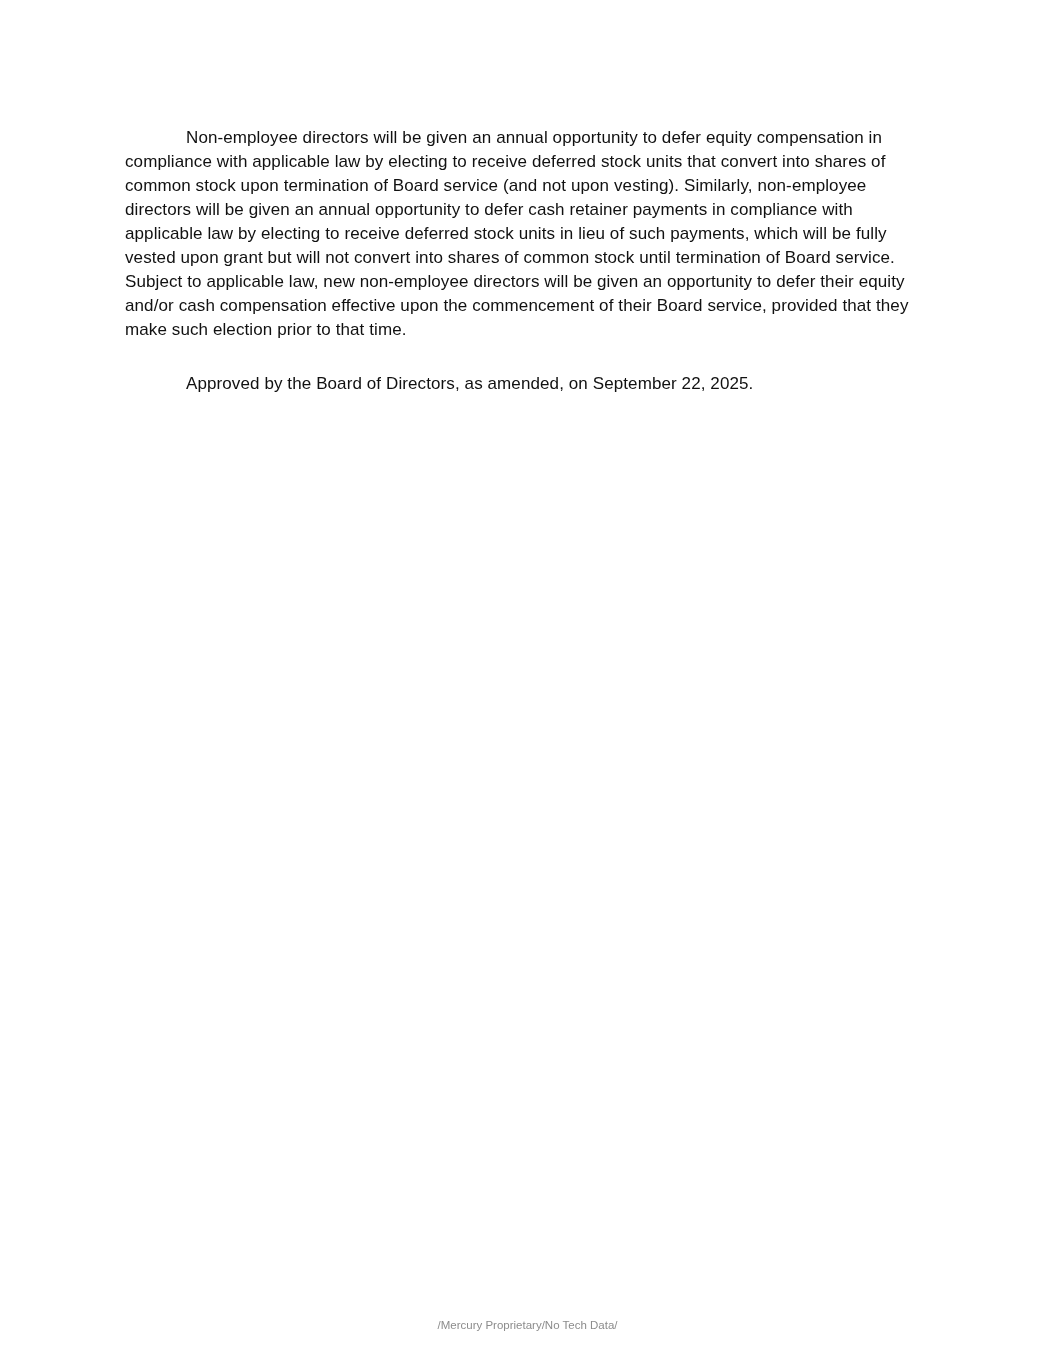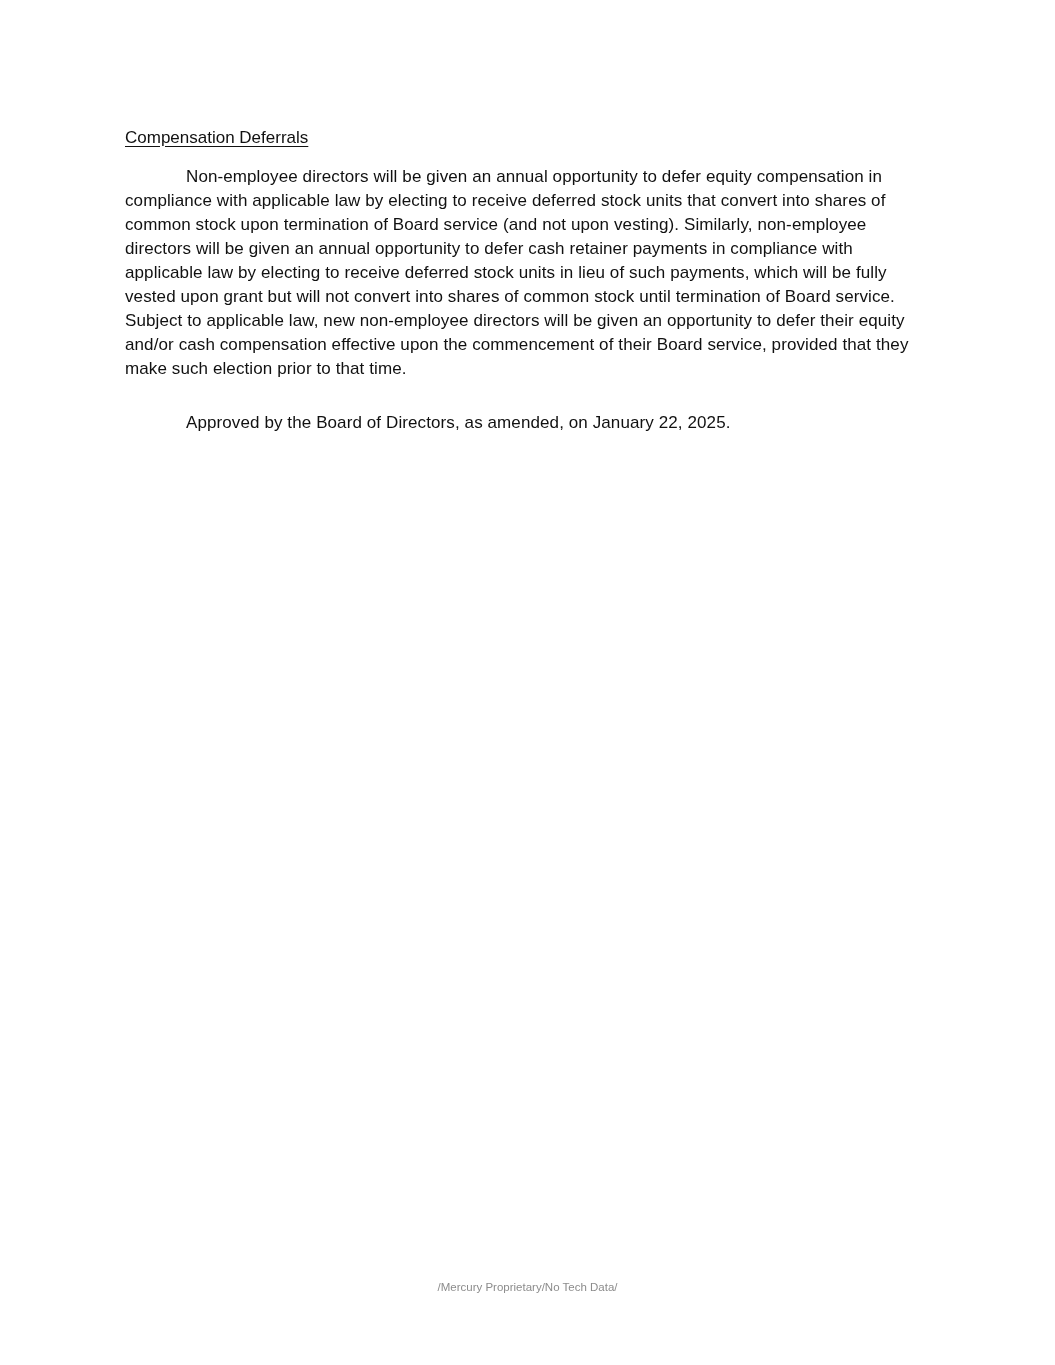--- a/index.html
+++ b/index.html
@@ -44,31 +44,30 @@
     font-size: 17px;
     line-height: 24px;
     margin: 0;
     text-indent: 61px;
     color: #111111;
     letter-spacing: 0.1px;
   }
   .page-footer {
     position: absolute;
     left: 0;
-    top: 1280px;
+    top: 1318px;
     width: 1055px;
     text-align: center;
     font-size: 11.5px;
     line-height: 14px;
     color: #8c8c8c;
   }
 </style>
 </head>
 <body>
 
 <div class="page">
   <div class="content">
-    <h1 class="doc-heading">Compensation Deferrals</h1>
     <p class="doc-paragraph">Non-employee directors will be given an annual opportunity to defer equity compensation in compliance with applicable law by electing to receive deferred stock units that convert into shares of common stock upon termination of Board service (and not upon vesting). Similarly, non-employee directors will be given an annual opportunity to defer cash retainer payments in compliance with applicable law by electing to receive deferred stock units in lieu of such payments, which will be fully vested upon grant but will not convert into shares of common stock until termination of Board service. Subject to applicable law, new non-employee directors will be given an opportunity to defer their equity and/or cash compensation effective upon the commencement of their Board service, provided that they make such election prior to that time.</p>
-    <p class="doc-approval">Approved by the Board of Directors, as amended, on January 22, 2025.</p>
+    <p class="doc-approval">Approved by the Board of Directors, as amended, on September 22, 2025.</p>
   </div>
   <div class="page-footer">/Mercury Proprietary/No Tech Data/</div>
 </div>
 
 </body></html>

